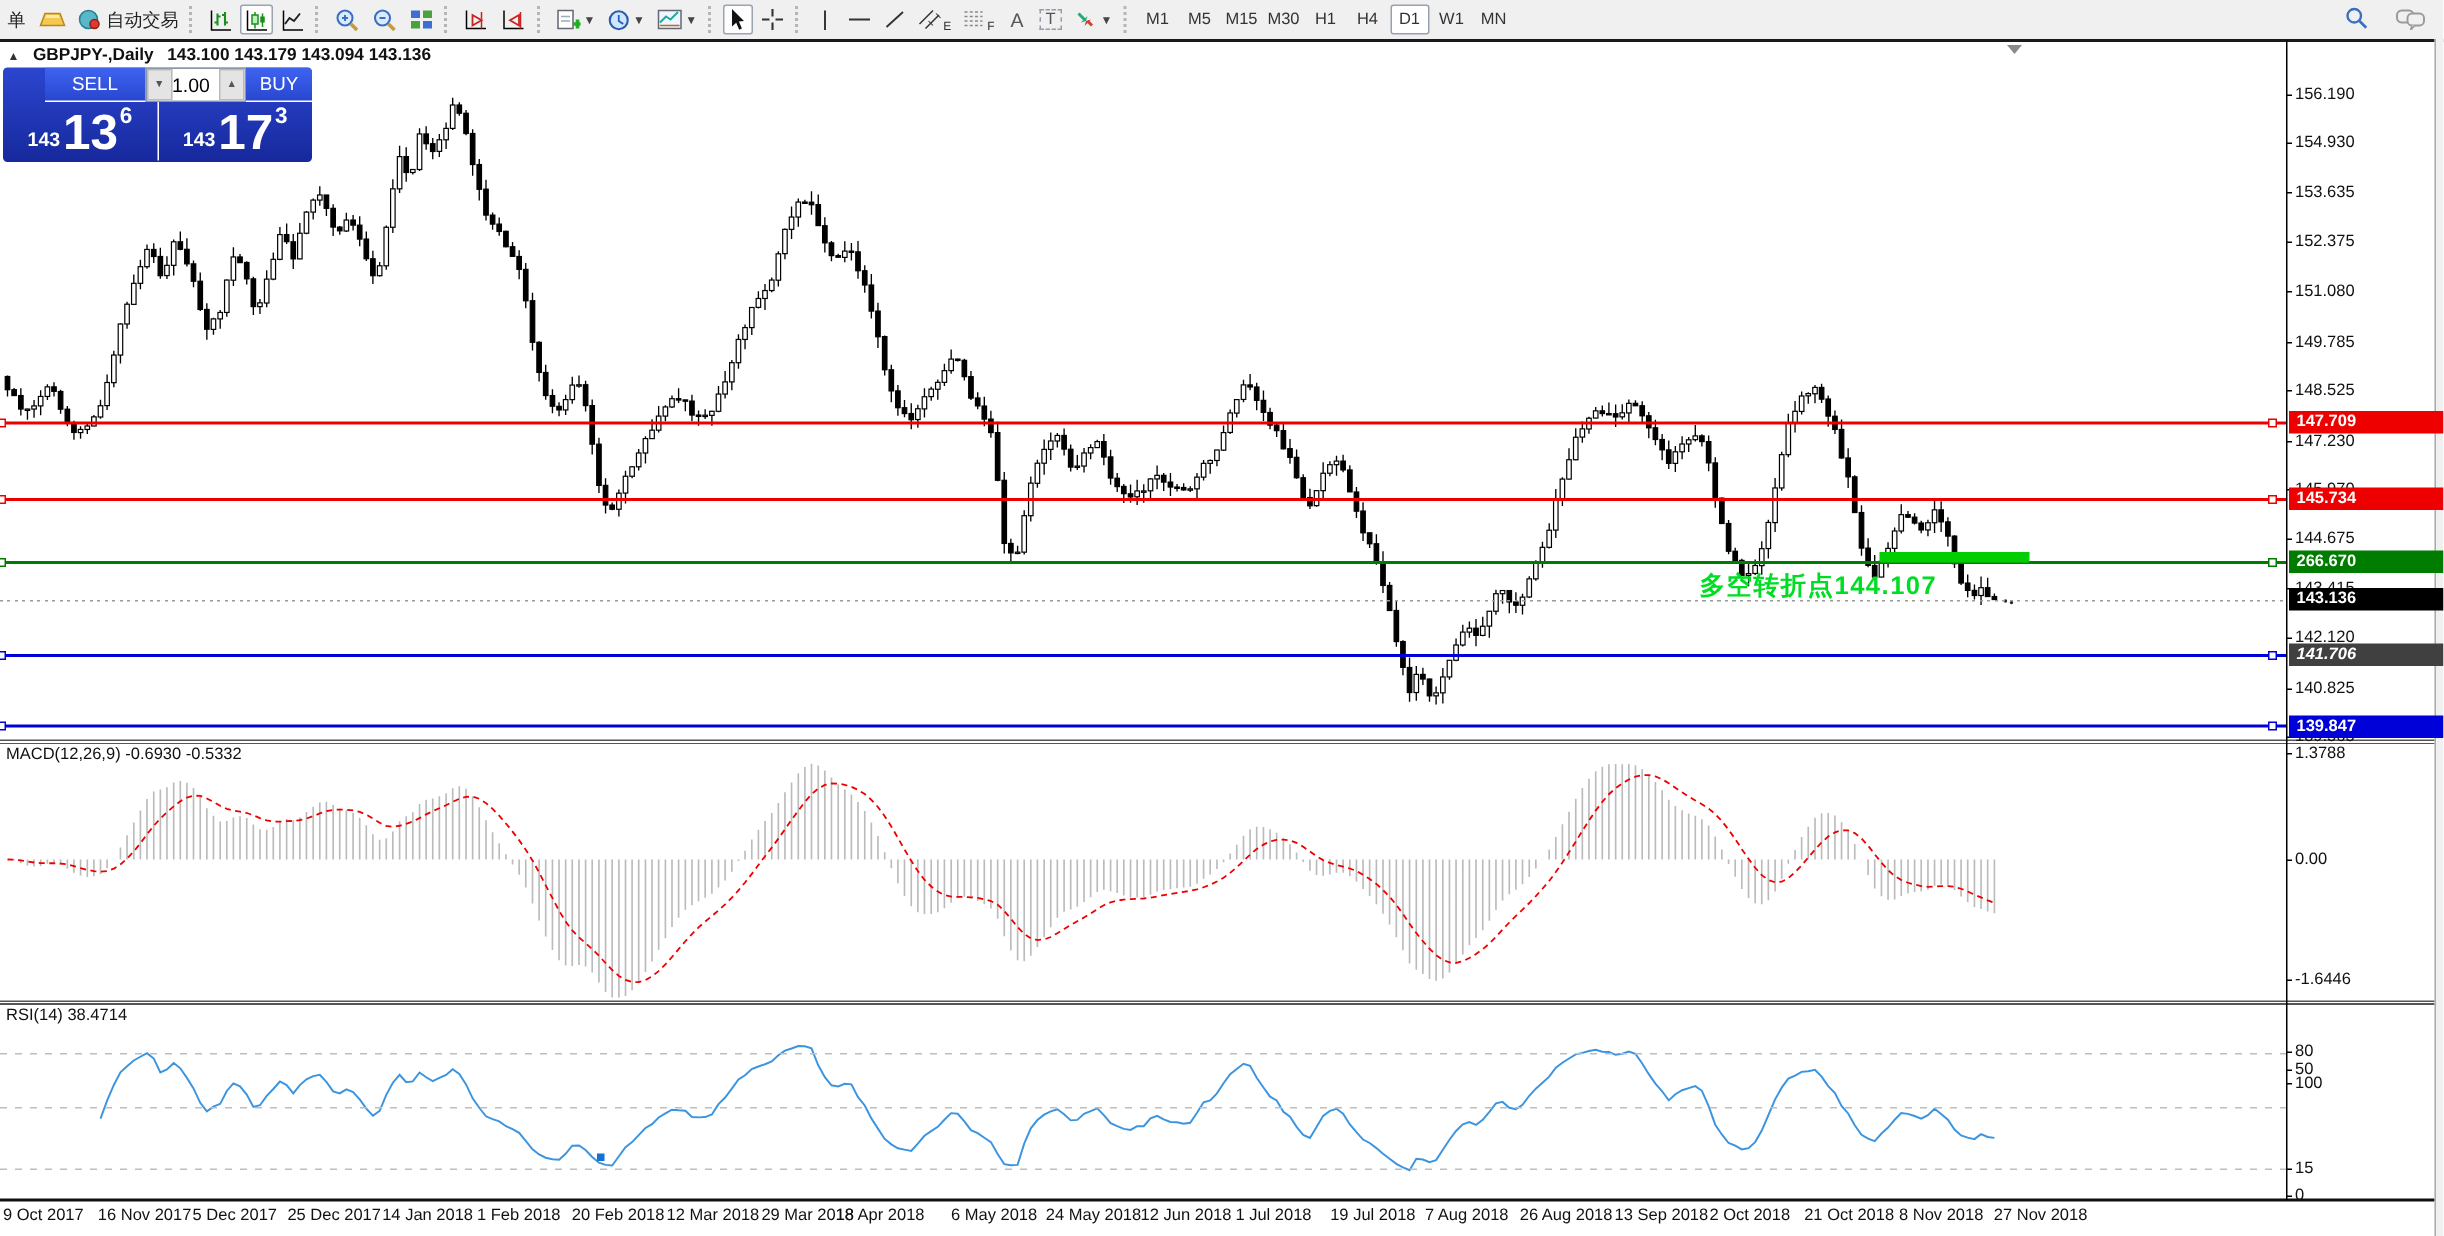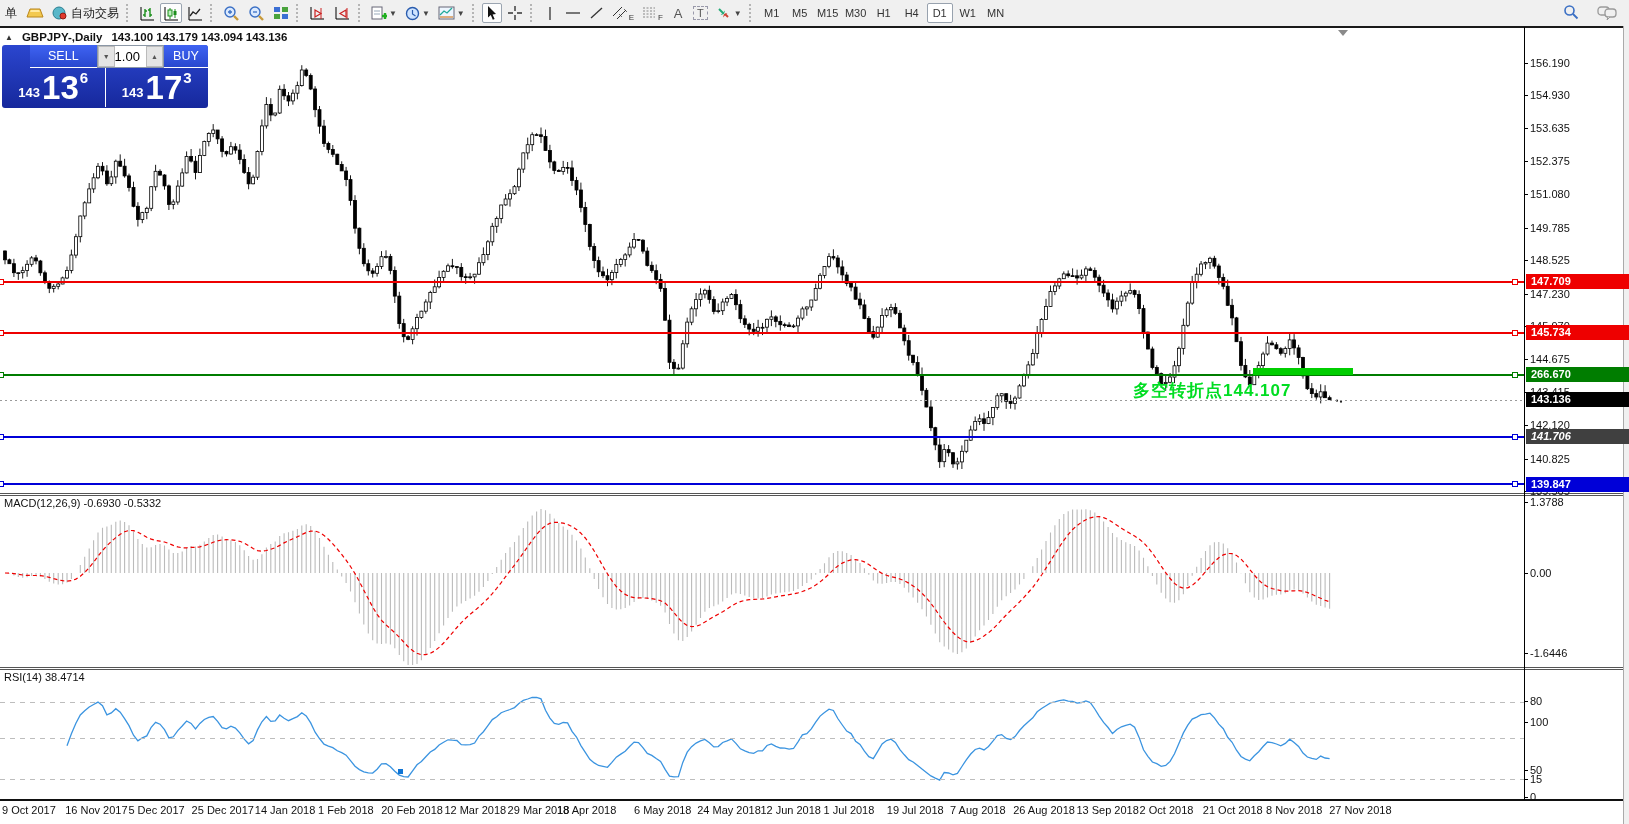--- a/index.html
+++ b/index.html
@@ -662,21 +662,21 @@
       <div class="line-label" style="top: 392.163px; background: rgb(0, 0, 0); z-index: 6;">143.136</div>
     </div>
 <div id="macd-ticks">
       <div class="tick" style="top: 496.181px;">1.3788</div>
       <div class="tick" style="top: 566.5px;">0.00</div>
       <div class="tick" style="top: 646.5px;">-1.6446</div>
     </div>
 <div id="rsi-ticks">
       <div class="tick" style="top: 671.5px; margin-top: 44px;">100</div>
       <div class="tick" style="top: 695.3px;">80</div>
-      <div class="tick" style="top: 764px;">50</div>
+      <div class="tick" style="top: 707px;">50</div>
       <div class="tick" style="top: 772.65px;">15</div>
       <div class="tick" style="top: 790.5px;">0</div>
       <div class="dashlvl" style="top: 701.8px;"></div>
       <div class="dashlvl" style="top: 737.5px;"></div>
       <div class="dashlvl" style="top: 779.15px;"></div>
     </div>
 <div id="date-axis">
       <div class="datelbl" style="left: 2px;">9 Oct 2017</div>
       <div class="datelbl" style="left: 65.2px;">16 Nov 2017</div>
       <div class="datelbl" style="left: 128.4px;">5 Dec 2017</div>

